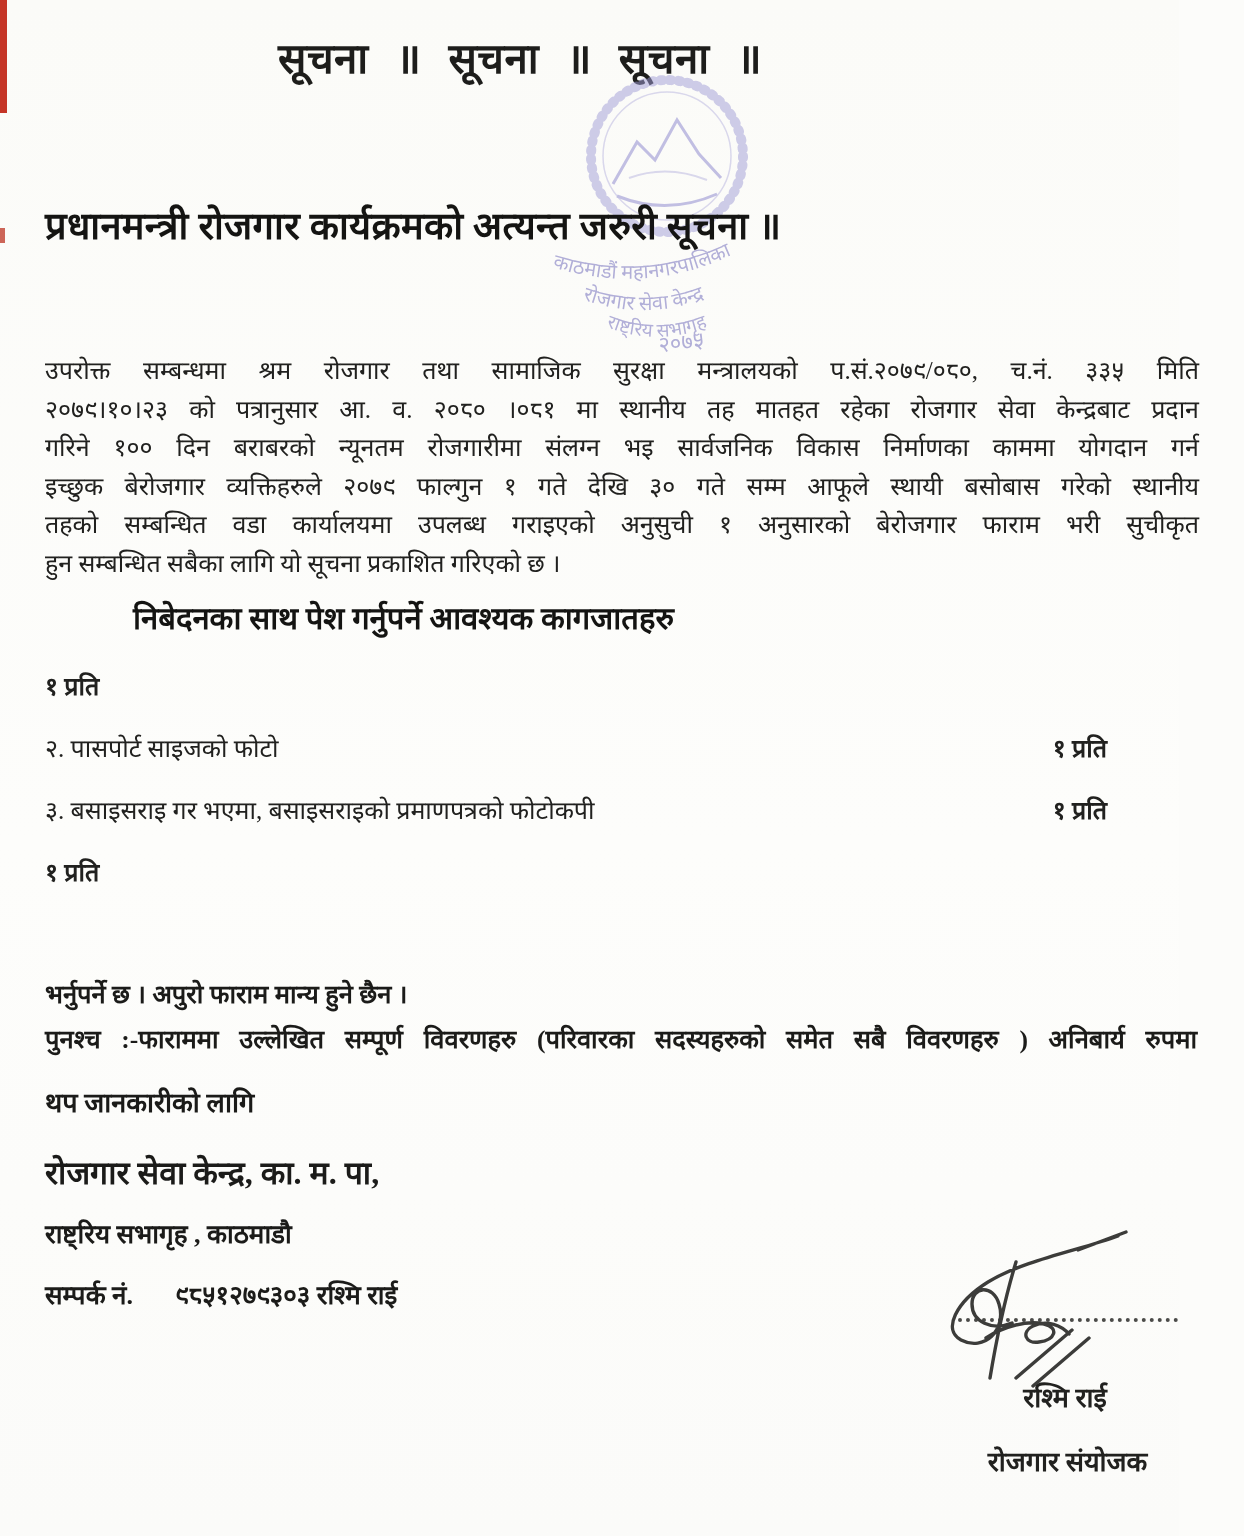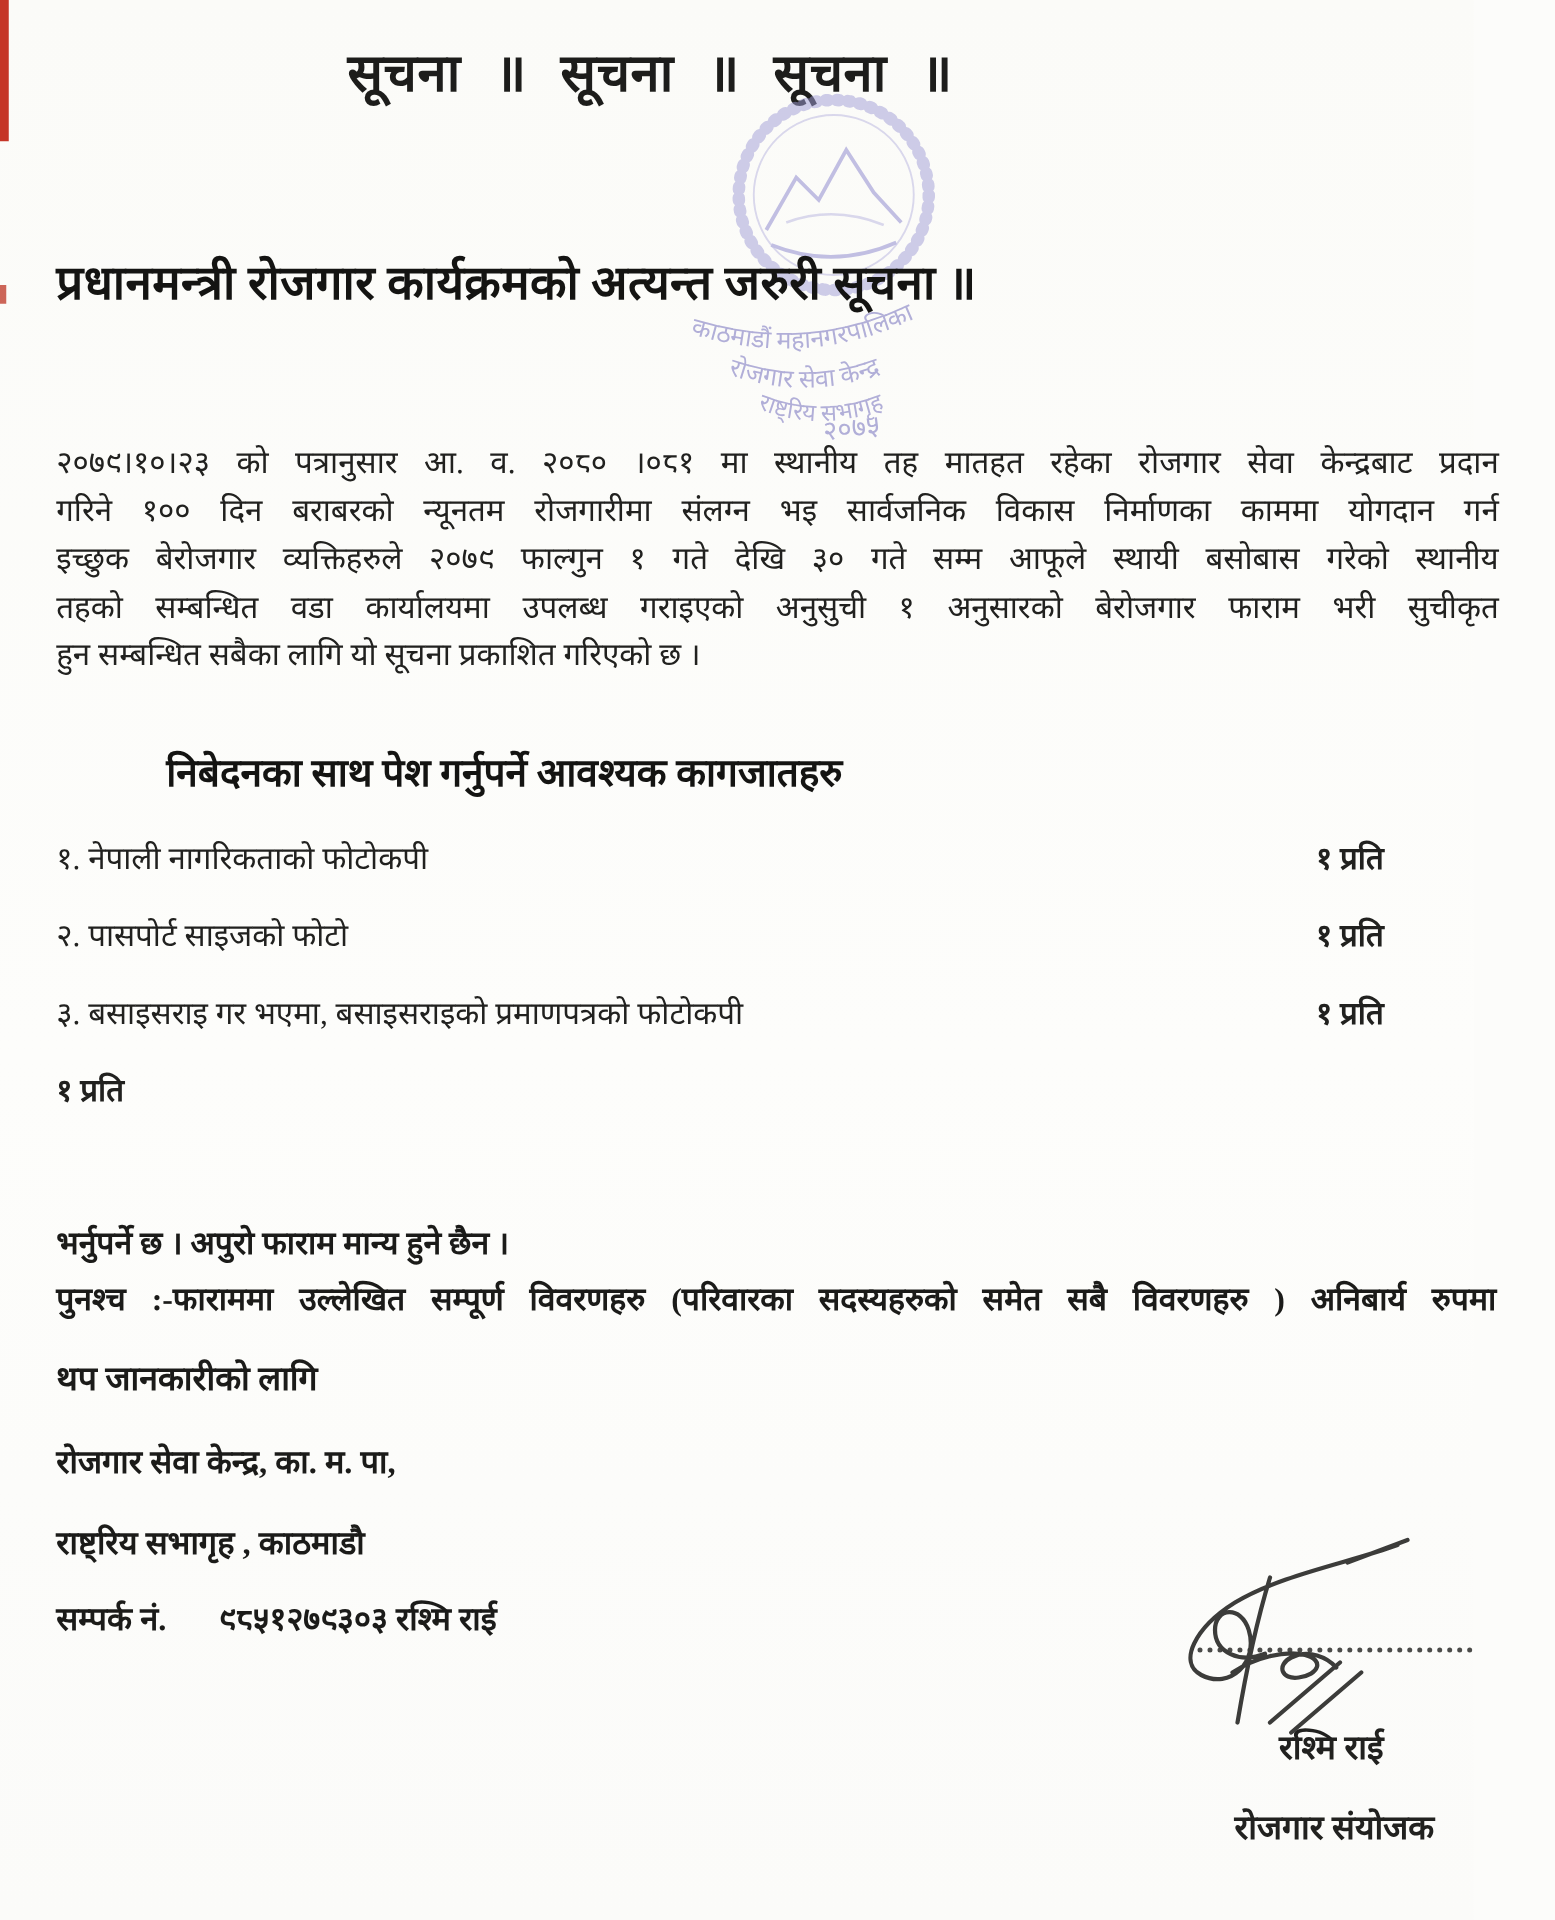--- a/index.html
+++ b/index.html
@@ -49,21 +49,21 @@
   .doc-list { position:absolute; top:668px; left:45px; width:1062px; }
   .doc-row { display:flex; justify-content:space-between; align-items:baseline; margin-bottom:30px; height:32px; font-size:25px; font-weight:500; color:#21211f; }
   .doc-copies { font-weight:600; white-space:nowrap; }
 
   
   .postscript { position:absolute; top:972px; left:45px; width:1152px; font-size:25.5px; font-weight:700; color:#1b1b19; }
   .postscript .jline { line-height:45px; }
 
   
   .more-info     { position:absolute; top:1083px; left:45px; font-size:27px; font-weight:700; color:#1b1b19; }
-  .contact-line1 { position:absolute; top:1150px; left:45px; font-size:26px; font-weight:700; color:#1b1b19; }
+  .contact-line1 { position:absolute; top:1150px; left:45px; font-size:32px; font-weight:700; color:#1b1b19; }
   .contact-line2 { position:absolute; top:1215px; left:45px; font-size:26px; font-weight:700; color:#1b1b19; }
   .contact-number{ position:absolute; top:1276px; left:45px; font-size:26px; font-weight:700; color:#1b1b19; display:flex; gap:42px; }
 
   
   .scribble  { position:absolute; left:928px; top:1226px; width:218px; height:168px; z-index:2; }
   .dotted    { position:absolute; left:958px; top:1318px; width:220px; height:0; border-bottom:4.5px dotted #4b4b49; z-index:1; }
   .sig-name  { position:absolute; top:1378px; left:980px; width:170px; text-align:center; font-size:27px; font-weight:600; color:#21211f; }
   .sig-title { position:absolute; top:1442px; left:960px; width:215px; text-align:center; font-size:27px; font-weight:600; color:#21211f; }
 
   .stamp text { font-family:"Liberation Serif","DejaVu Serif",serif; }
@@ -93,32 +93,32 @@
       <text font-size="20"><textPath href="#stamp-arc1">काठमाडौं महानगरपालिका</textPath></text>
       <text font-size="20"><textPath href="#stamp-arc2">रोजगार सेवा केन्द्र</textPath></text>
       <text font-size="19"><textPath href="#stamp-arc3">राष्ट्रिय सभागृह</textPath></text>
       <text x="104" y="294" font-size="22">२०७५</text>
     </g>
   </svg>
 
   <h1 class="heading">प्रधानमन्त्री रोजगार कार्यक्रमको अत्यन्त जरुरी सूचना ॥</h1>
 
   <div class="body-text">
+    <div class="jline">उपरोक्त सम्बन्धमा श्रम रोजगार तथा सामाजिक सुरक्षा मन्त्रालयको प.सं.२०७९/०८०, च.नं. ३३५ मिति</div>
     <div class="jline">२०७९।१०।२३ को पत्रानुसार आ. व. २०८० ।०८१ मा स्थानीय तह मातहत रहेका रोजगार सेवा केन्द्रबाट प्रदान</div>
     <div class="jline">गरिने १०० दिन बराबरको न्यूनतम रोजगारीमा संलग्न भइ सार्वजनिक विकास निर्माणका काममा योगदान गर्न</div>
     <div class="jline">इच्छुक बेरोजगार व्यक्तिहरुले २०७९ फाल्गुन १ गते देखि ३० गते सम्म आफूले स्थायी बसोबास गरेको स्थानीय</div>
     <div class="jline">तहको सम्बन्धित वडा कार्यालयमा उपलब्ध गराइएको अनुसुची १ अनुसारको बेरोजगार फाराम भरी सुचीकृत</div>
     <div class="jline last">हुन सम्बन्धित सबैका लागि यो सूचना प्रकाशित गरिएको छ ।</div>
   </div>
 
   <h2 class="docs-heading">निबेदनका साथ पेश गर्नुपर्ने आवश्यक कागजातहरु</h2>
 
   <div class="doc-list">
     <div class="doc-row">
-      <span class="doc-text">१. नेपाली नागरिकताको फोटोकपी</span>
       <span class="doc-copies">१ प्रति</span>
     </div>
     <div class="doc-row">
       <span class="doc-text">२. पासपोर्ट साइजको फोटो</span>
       <span class="doc-copies">१ प्रति</span>
     </div>
     <div class="doc-row">
       <span class="doc-text">३. बसाइसराइ गर भएमा, बसाइसराइको प्रमाणपत्रको फोटोकपी</span>
       <span class="doc-copies">१ प्रति</span>
     </div>

